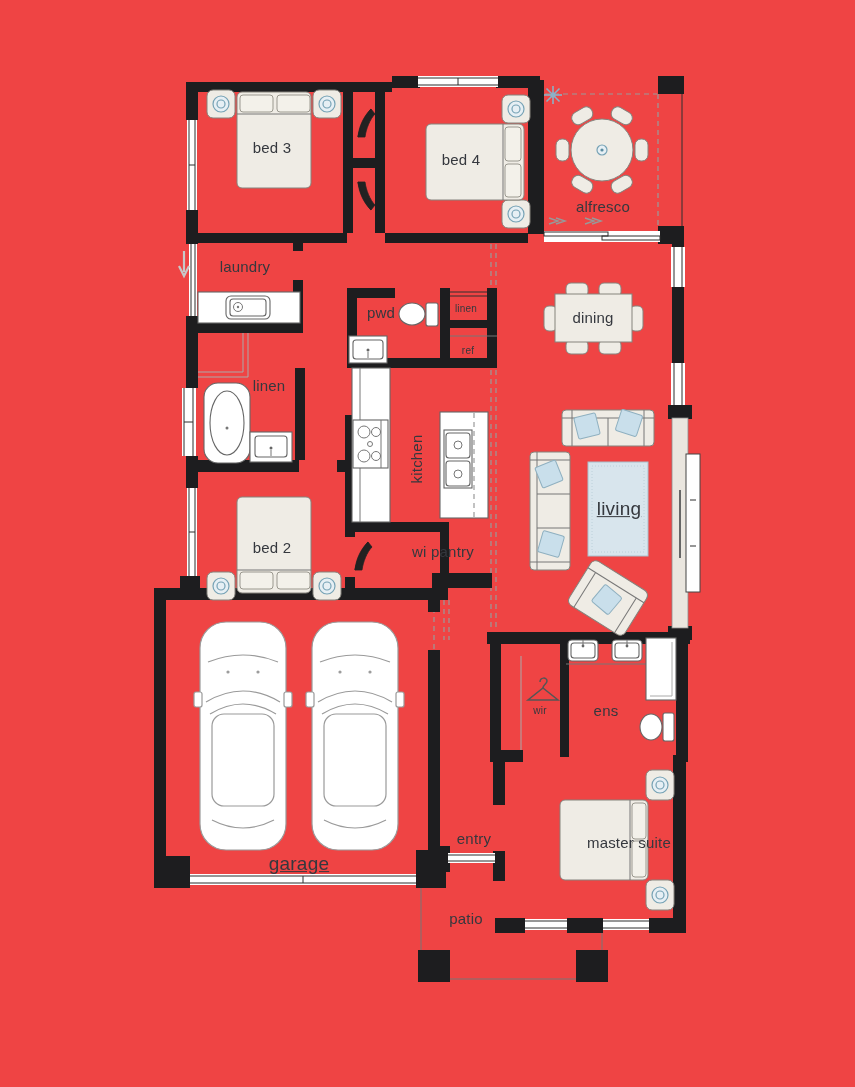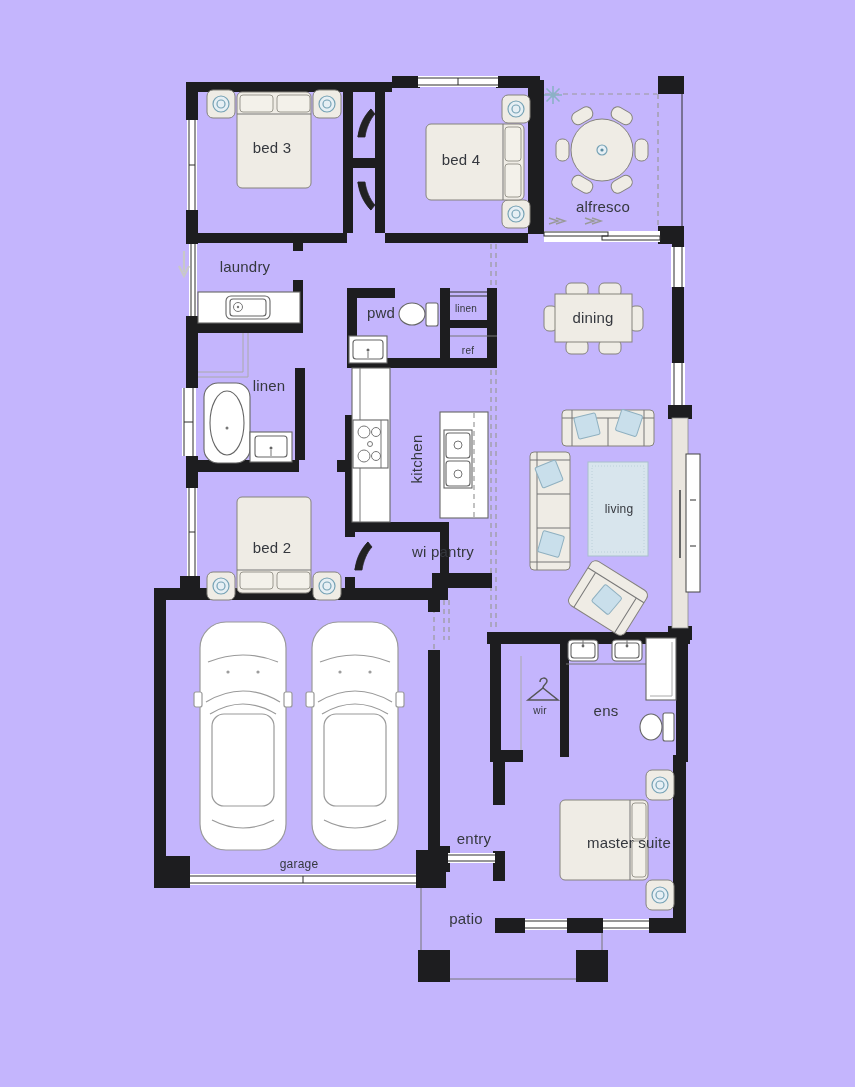--- a/index.html
+++ b/index.html
@@ -1,32 +1,32 @@
 <!DOCTYPE html>
 <html><head>
 <meta charset="utf-8">
 <style>
   html,body{margin:0;padding:0;background:#ffffff;}
-  #canvas{position:relative;width:855px;height:1087px;background:#c4b5fd;overflow:hidden;
+  #canvas{position:relative;width:855px;height:1087px;background:#ef4444;overflow:hidden;
           font-family:"Liberation Sans",sans-serif;}
   #plan-svg{position:absolute;left:0;top:0;}
   .w{fill:#1d1d1f;stroke:none;}
   .tl{stroke:#777;fill:none;stroke-width:1;}
   .tla{stroke:#aaa;fill:none;stroke-width:1;}
   .furn{fill:#efece5;stroke:#85837d;stroke-width:1;}
   .pil{fill:#f3f1ea;stroke:#9a988f;stroke-width:1;}
   .blue{fill:#c9dfeb;stroke:#8fb0c0;stroke-width:1;}
   .fix{fill:#fff;stroke:#666;stroke-width:1.1;}
   .dash{stroke:#9a9a9a;stroke-dasharray:5 4;fill:none;stroke-width:1.2;}
   .winl{stroke:#2e2e2e;stroke-width:1;fill:none;}
   .lampc{fill:#e6eff4;stroke:#76a2b5;stroke-width:1.2;}
   .lbl{position:absolute;transform:translate(-50%,-50%);color:#35383e;font-size:15px;
        letter-spacing:.2px;white-space:nowrap;text-align:center;line-height:1.25;}
   .lbl.sm{font-size:10px;}
-  .lbl.lg{font-size:12px;}
+  .lbl.lg{font-size:19px;text-decoration:underline;}
   .lbl.wrap{white-space:normal;margin-left:28px;}
   .lbl.rot{transform:translate(-50%,-50%) rotate(-90deg);}
 </style>
 </head>
 <body>
 
 <div id="canvas">
   <svg id="plan-svg" width="855" height="1087" viewBox="0 0 855 1087">
 
     <g>

